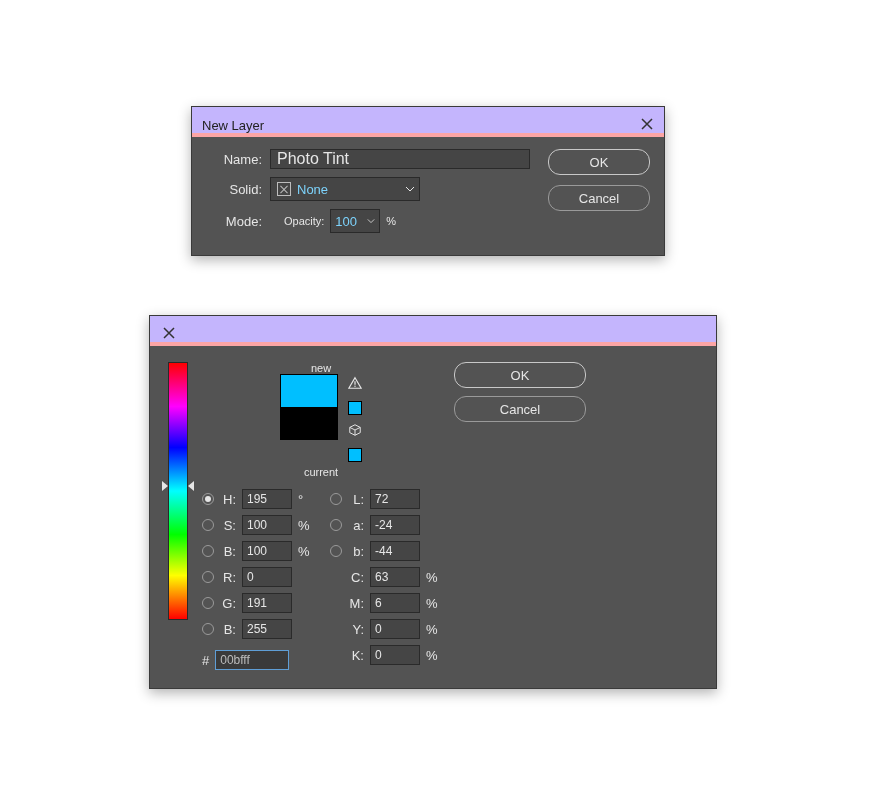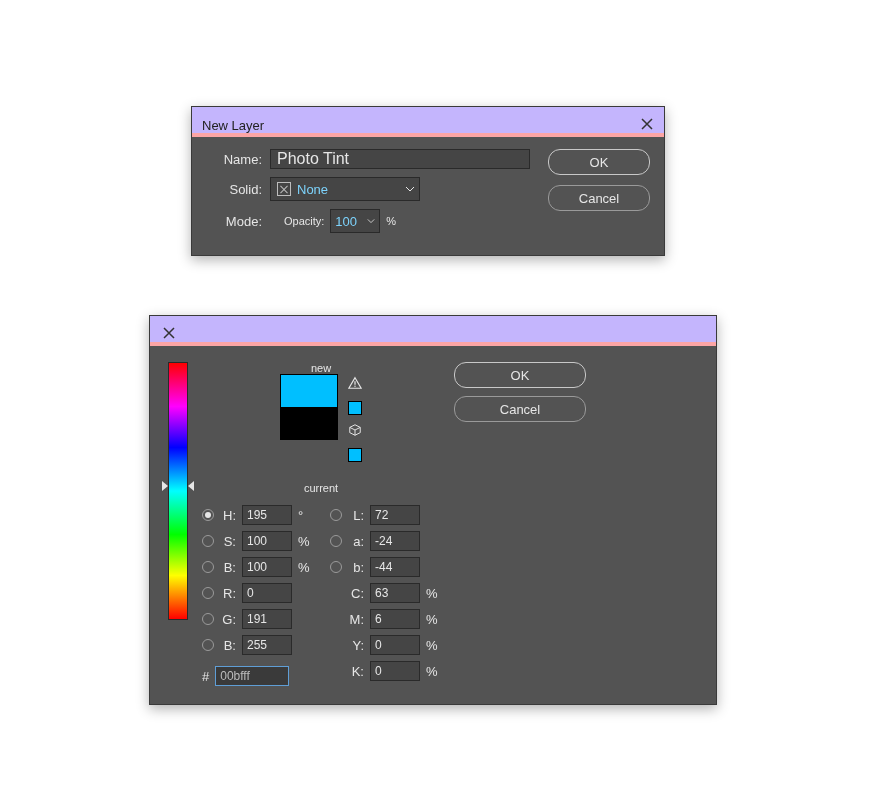--- a/index.html
+++ b/index.html
@@ -134,21 +134,21 @@
                 <rect x="7.3" y="6" width="1.4" height="4" fill="#e6e6e6"></rect>
                 <rect x="7.3" y="11" width="1.4" height="1.4" fill="#e6e6e6"></rect>
               </svg></span>
           <span class="sq"></span>
           <span><svg width="14" height="14" viewBox="0 0 16 16">
                 <path d="M8 2 L14 5 L14 11 L8 14 L2 11 L2 5 Z M2 5 L8 8 L14 5 M8 8 L8 14" fill="none" stroke="#e6e6e6" stroke-width="1.1"></path>
               </svg></span>
           <span class="sq"></span>
         </div>
       </div>
-      <span class="lbl" style="margin-top:20px">current</span>
+      <span class="lbl" style="margin-top:4px">current</span>
 
       <div class="vals">
 
         <div class="colgrp">
           <div class="vrow">
               <span class="radio on"></span>
               <span class="vl">H:</span>
               <input type="text" value="195" style="">
               <span class="u">°</span>
             </div>

